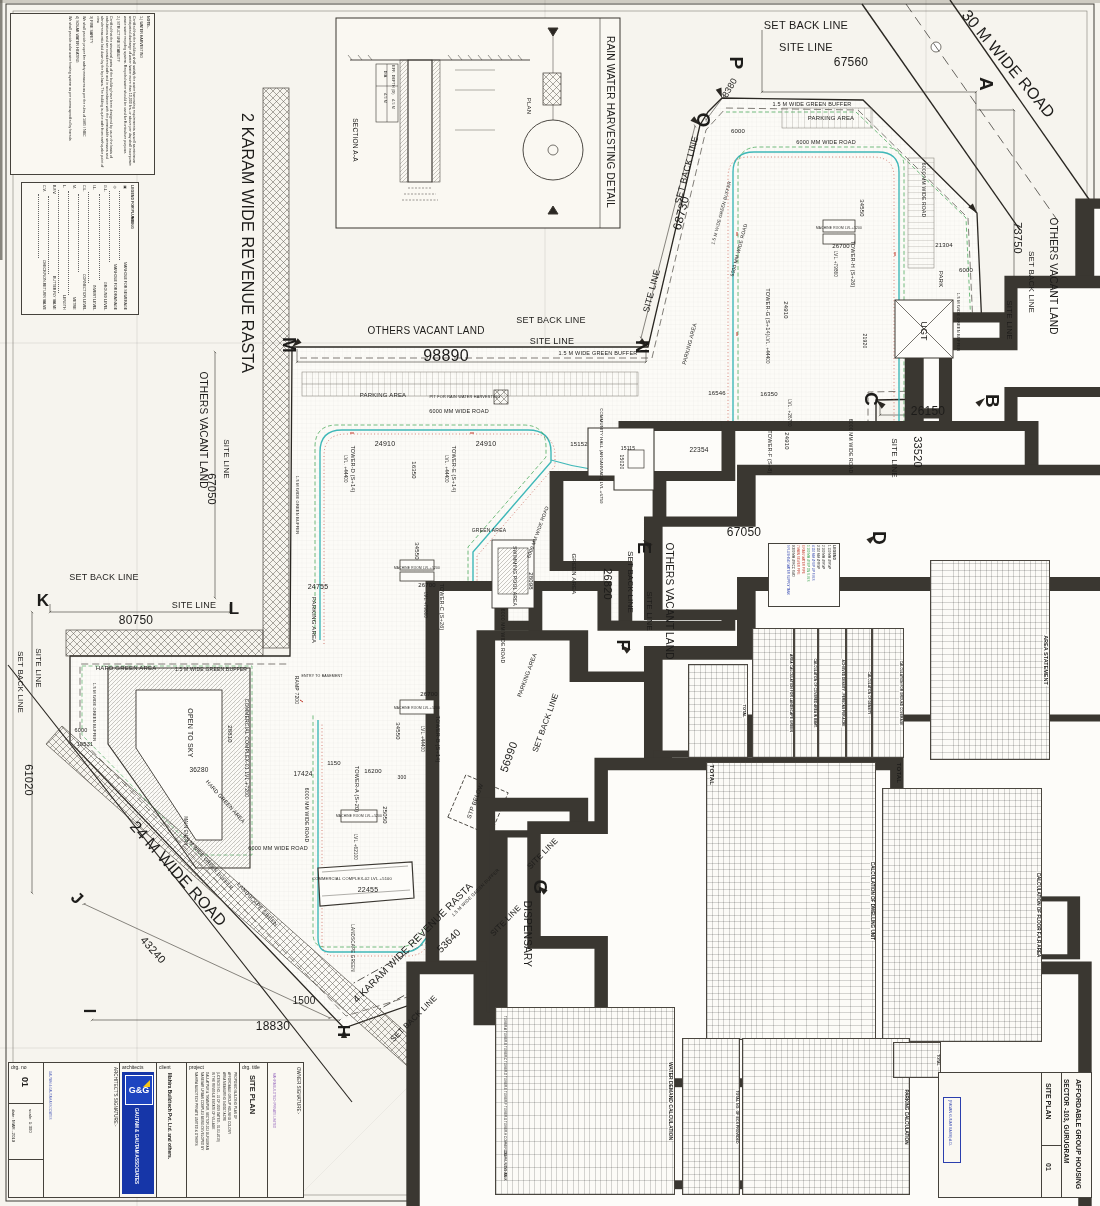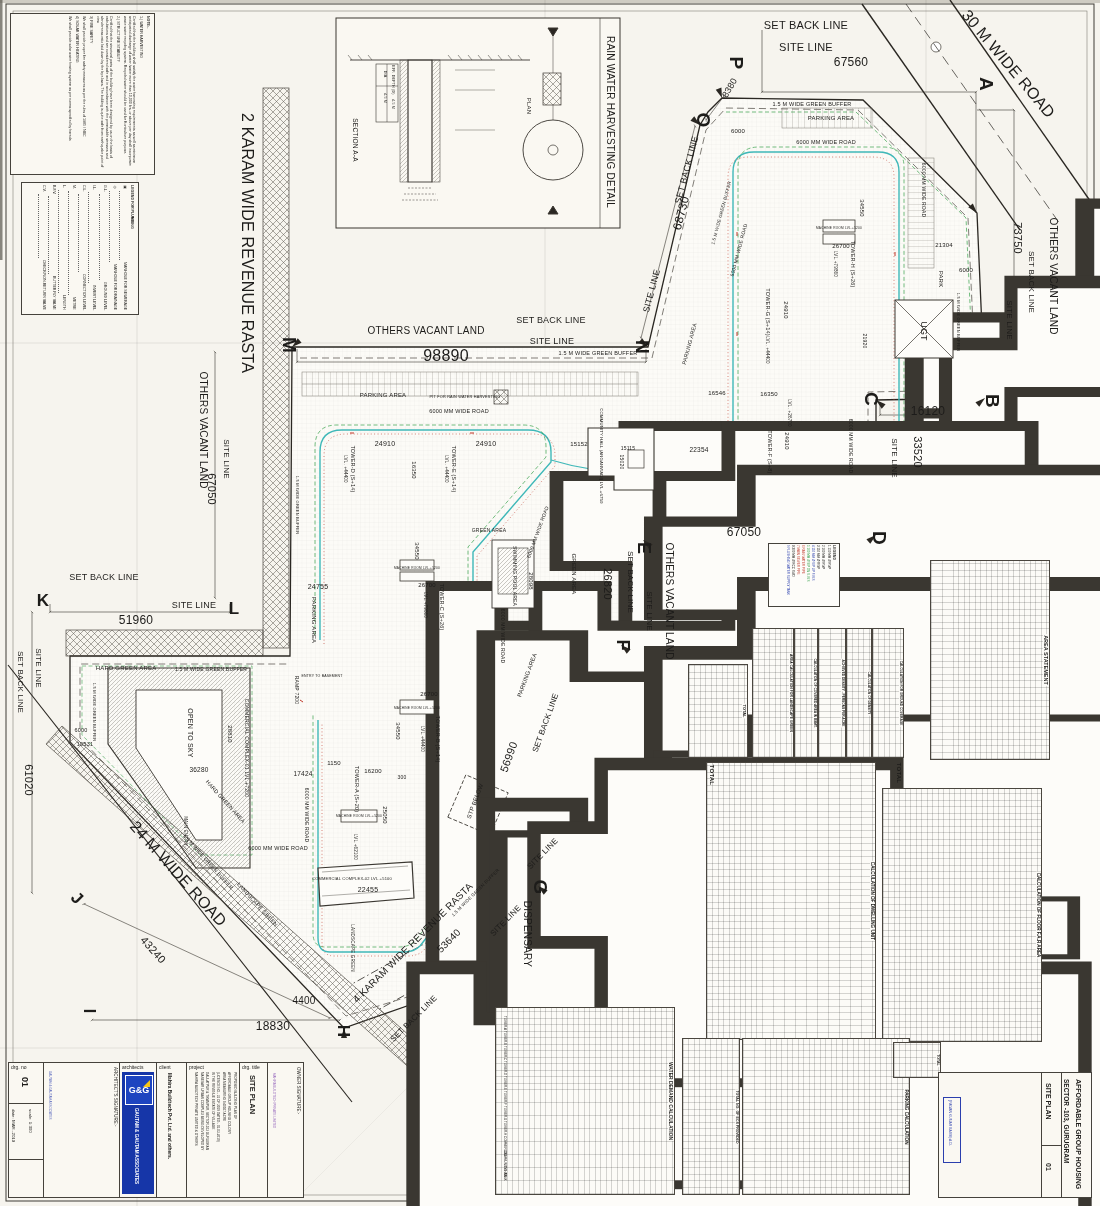--- a/index.html
+++ b/index.html
@@ -450,21 +450,21 @@
       <div class="lbl" style="left: 681px; top: 213px; font-size: 12px; transform: translate(-50%, -50%) rotate(-75deg);">68730</div>
       <div class="lbl" style="left: 722px; top: 213px; font-size: 4.5px; transform: translate(-50%, -50%) rotate(-75deg);">1.5 M WIDE GREEN BUFFER</div>
       <div class="lbl" style="left: 739px; top: 250px; font-size: 5px; transform: translate(-50%, -50%) rotate(-75deg);">6000 MM WIDE ROAD</div>
       <div class="lbl" style="left: 652px; top: 291px; font-size: 9px; transform: translate(-50%, -50%) rotate(-75deg);">SITE LINE</div>
       <div class="lbl" style="left: 690px; top: 344px; font-size: 5.5px; transform: translate(-50%, -50%) rotate(-75deg);">PARKING AREA</div>
       <div class="lbl" style="left: 642px; top: 347px; font-size: 19px; transform: translate(-50%, -50%) rotate(90deg); font-weight: 700;">N</div>
       <div class="lbl" style="left: 738px; top: 131px; font-size: 6px; transform: translate(-50%, -50%) rotate(0deg);">6000</div>
       <div class="lbl" style="left: 717px; top: 393px; font-size: 6px; transform: translate(-50%, -50%) rotate(0deg);">16546</div>
       <div class="lbl" style="left: 992px; top: 401px; font-size: 19px; transform: translate(-50%, -50%) rotate(90deg); font-weight: 700;">B</div>
       <div class="lbl" style="left: 871px; top: 399px; font-size: 19px; transform: translate(-50%, -50%) rotate(90deg); font-weight: 700;">C</div>
-      <div class="lbl" style="left: 928px; top: 411px; font-size: 12px; transform: translate(-50%, -50%) rotate(0deg);">16120</div>
+      <div class="lbl" style="left: 928px; top: 411px; font-size: 12px; transform: translate(-50%, -50%) rotate(0deg);">26150</div>
       <div class="lbl" style="left: 917px; top: 452px; font-size: 11px; transform: translate(-50%, -50%) rotate(90deg);">33520</div>
       <div class="lbl" style="left: 894px; top: 458px; font-size: 8px; transform: translate(-50%, -50%) rotate(90deg);">SITE LINE</div>
       <div class="lbl" style="left: 879px; top: 538px; font-size: 19px; transform: translate(-50%, -50%) rotate(90deg); font-weight: 700;">D</div>
       <div class="lbl" style="left: 744px; top: 532px; font-size: 12px; transform: translate(-50%, -50%) rotate(0deg);">67050</div>
       <div class="lbl" style="left: 850px; top: 446px; font-size: 5px; transform: translate(-50%, -50%) rotate(90deg);">6000 MM WIDE ROAD</div>
       <div class="lbl" style="left: 426px; top: 331px; font-size: 10px; transform: translate(-50%, -50%) rotate(0deg);">OTHERS VACANT LAND</div>
       <div class="lbl" style="left: 551px; top: 320px; font-size: 9px; transform: translate(-50%, -50%) rotate(0deg);">SET BACK LINE</div>
       <div class="lbl" style="left: 552px; top: 341px; font-size: 9px; transform: translate(-50%, -50%) rotate(0deg);">SITE LINE</div>
       <div class="lbl" style="left: 446px; top: 356px; font-size: 16px; transform: translate(-50%, -50%) rotate(0deg);">98890</div>
       <div class="lbl" style="left: 598px; top: 354px; font-size: 5.5px; transform: translate(-50%, -50%) rotate(0deg);">1.5 M WIDE GREEN BUFFER</div>
@@ -474,34 +474,34 @@
       <div class="lbl" style="left: 459px; top: 412px; font-size: 5.5px; transform: translate(-50%, -50%) rotate(0deg);">6000 MM WIDE ROAD</div>
       <div class="lbl" style="left: 247px; top: 243px; font-size: 16px; transform: translate(-50%, -50%) rotate(90deg);">2 KARAM WIDE REVENUE RASTA</div>
       <div class="lbl" style="left: 203px; top: 430px; font-size: 10px; transform: translate(-50%, -50%) rotate(90deg);">OTHERS VACANT LAND</div>
       <div class="lbl" style="left: 226px; top: 459px; font-size: 8px; transform: translate(-50%, -50%) rotate(90deg);">SITE LINE</div>
       <div class="lbl" style="left: 211px; top: 489px; font-size: 11px; transform: translate(-50%, -50%) rotate(90deg);">67050</div>
       <div class="lbl" style="left: 297px; top: 505px; font-size: 4px; transform: translate(-50%, -50%) rotate(90deg);">1.5 M WIDE GREEN BUFFER</div>
       <div class="lbl" style="left: 314px; top: 620px; font-size: 6px; transform: translate(-50%, -50%) rotate(90deg);">PARKING AREA</div>
       <div class="lbl" style="left: 318px; top: 586px; font-size: 7px; transform: translate(-50%, -50%) rotate(0deg);">24755</div>
       <div class="lbl" style="left: 104px; top: 577px; font-size: 9px; transform: translate(-50%, -50%) rotate(0deg);">SET BACK LINE</div>
       <div class="lbl" style="left: 43px; top: 600px; font-size: 17px; transform: translate(-50%, -50%) rotate(0deg); font-weight: 700;">K</div>
-      <div class="lbl" style="left: 136px; top: 620px; font-size: 12px; transform: translate(-50%, -50%) rotate(0deg);">51960</div>
+      <div class="lbl" style="left: 136px; top: 620px; font-size: 12px; transform: translate(-50%, -50%) rotate(0deg);">80750</div>
       <div class="lbl" style="left: 194px; top: 605px; font-size: 9px; transform: translate(-50%, -50%) rotate(0deg);">SITE LINE</div>
       <div class="lbl" style="left: 234px; top: 608px; font-size: 17px; transform: translate(-50%, -50%) rotate(0deg); font-weight: 700;">L</div>
       <div class="lbl" style="left: 38px; top: 668px; font-size: 8px; transform: translate(-50%, -50%) rotate(90deg);">SITE LINE</div>
       <div class="lbl" style="left: 20px; top: 682px; font-size: 8px; transform: translate(-50%, -50%) rotate(90deg);">SET BACK LINE</div>
       <div class="lbl" style="left: 28px; top: 780px; font-size: 11px; transform: translate(-50%, -50%) rotate(90deg);">61020</div>
       <div class="lbl" style="left: 77px; top: 898px; font-size: 17px; transform: translate(-50%, -50%) rotate(45deg); font-weight: 700;">J</div>
       <div class="lbl" style="left: 178px; top: 874px; font-size: 16px; transform: translate(-50%, -50%) rotate(48deg);">24 M WIDE ROAD</div>
       <div class="lbl" style="left: 153px; top: 950px; font-size: 11px; transform: translate(-50%, -50%) rotate(48deg);">43240</div>
       <div class="lbl" style="left: 208px; top: 862px; font-size: 5px; transform: translate(-50%, -50%) rotate(48deg);">1.5 M WIDE GREEN BUFFER</div>
       <div class="lbl" style="left: 225px; top: 802px; font-size: 5.5px; transform: translate(-50%, -50%) rotate(48deg);">HARD GREEN AREA</div>
       <div class="lbl" style="left: 89px; top: 1011px; font-size: 16px; transform: translate(-50%, -50%) rotate(90deg); font-weight: 700;">I</div>
       <div class="lbl" style="left: 273px; top: 1026px; font-size: 12px; transform: translate(-50%, -50%) rotate(0deg);">18830</div>
-      <div class="lbl" style="left: 304px; top: 1001px; font-size: 10px; transform: translate(-50%, -50%) rotate(0deg);">4400</div>
+      <div class="lbl" style="left: 304px; top: 1001px; font-size: 10px; transform: translate(-50%, -50%) rotate(0deg);">1500</div>
       <div class="lbl" style="left: 343px; top: 1031px; font-size: 17px; transform: translate(-50%, -50%) rotate(90deg); font-weight: 700;">H</div>
       <div class="lbl" style="left: 126px; top: 668px; font-size: 6px; transform: translate(-50%, -50%) rotate(0deg);">HARD GREEN AREA</div>
       <div class="lbl" style="left: 211px; top: 669px; font-size: 5px; transform: translate(-50%, -50%) rotate(0deg);">1.5 M WIDE GREEN BUFFER</div>
       <div class="lbl" style="left: 94px; top: 712px; font-size: 4px; transform: translate(-50%, -50%) rotate(90deg);">1.5 M WIDE GREEN BUFFER</div>
       <div class="lbl" style="left: 81px; top: 731px; font-size: 5.5px; transform: translate(-50%, -50%) rotate(0deg);">6000</div>
       <div class="lbl" style="left: 85px; top: 745px; font-size: 5.5px; transform: translate(-50%, -50%) rotate(0deg);">10531</div>
       <div class="lbl" style="left: 190px; top: 733px; font-size: 7px; transform: translate(-50%, -50%) rotate(90deg);">OPEN TO SKY</div>
       <div class="lbl" style="left: 199px; top: 770px; font-size: 6.5px; transform: translate(-50%, -50%) rotate(0deg);">36280</div>
       <div class="lbl" style="left: 230px; top: 734px; font-size: 6px; transform: translate(-50%, -50%) rotate(90deg);">28810</div>
       <div class="lbl" style="left: 246px; top: 748px; font-size: 5px; transform: translate(-50%, -50%) rotate(90deg);">COMMERCIAL COMPLEX-01 LVL.+7200</div>

